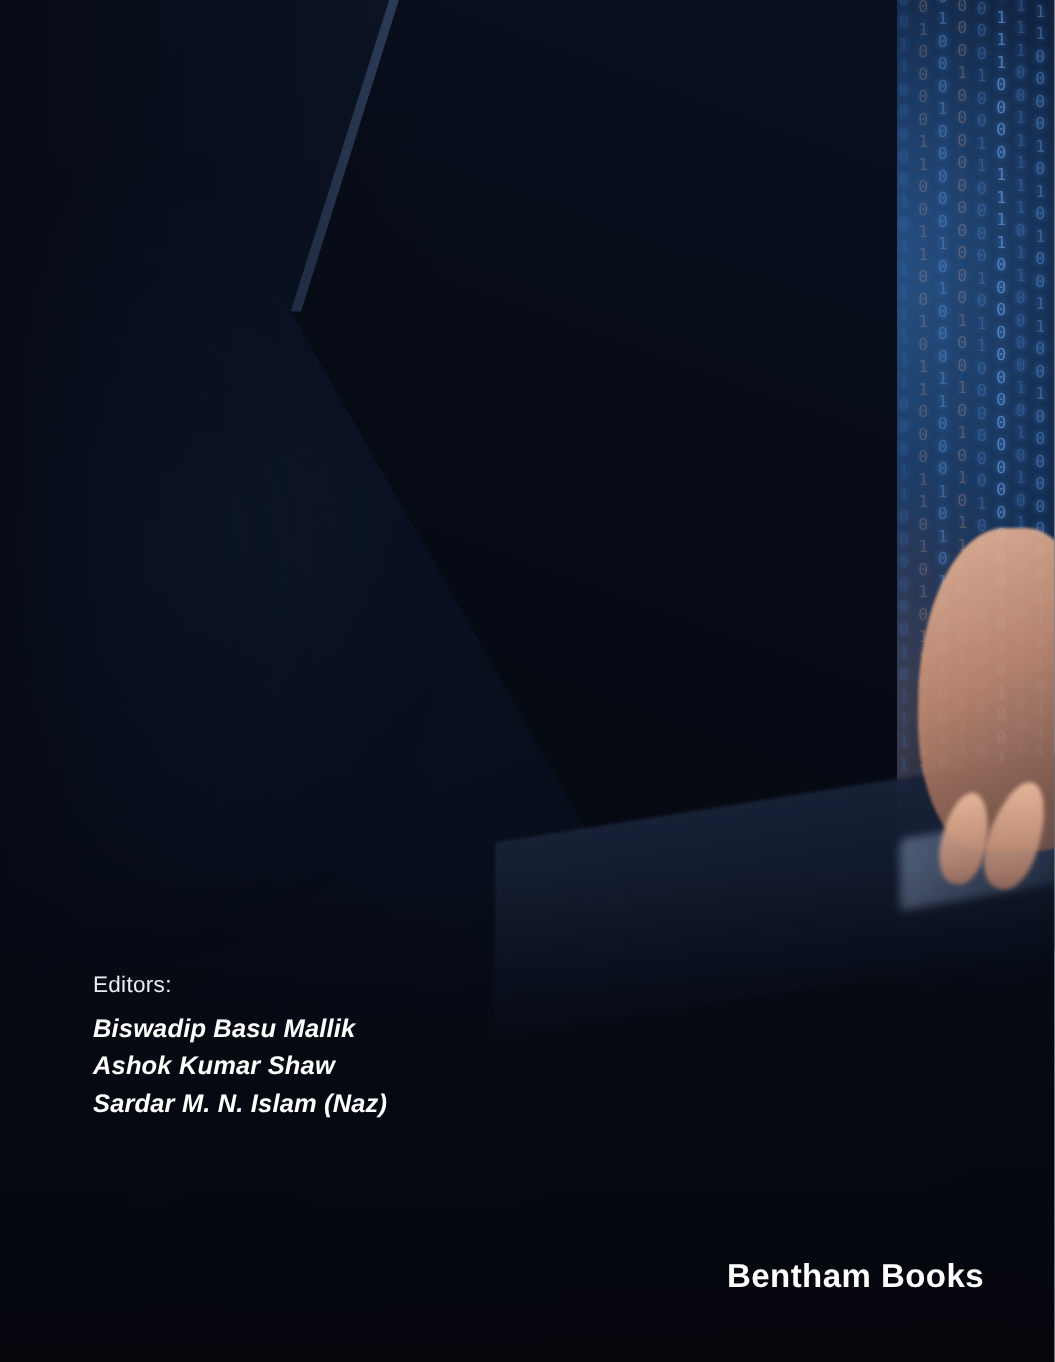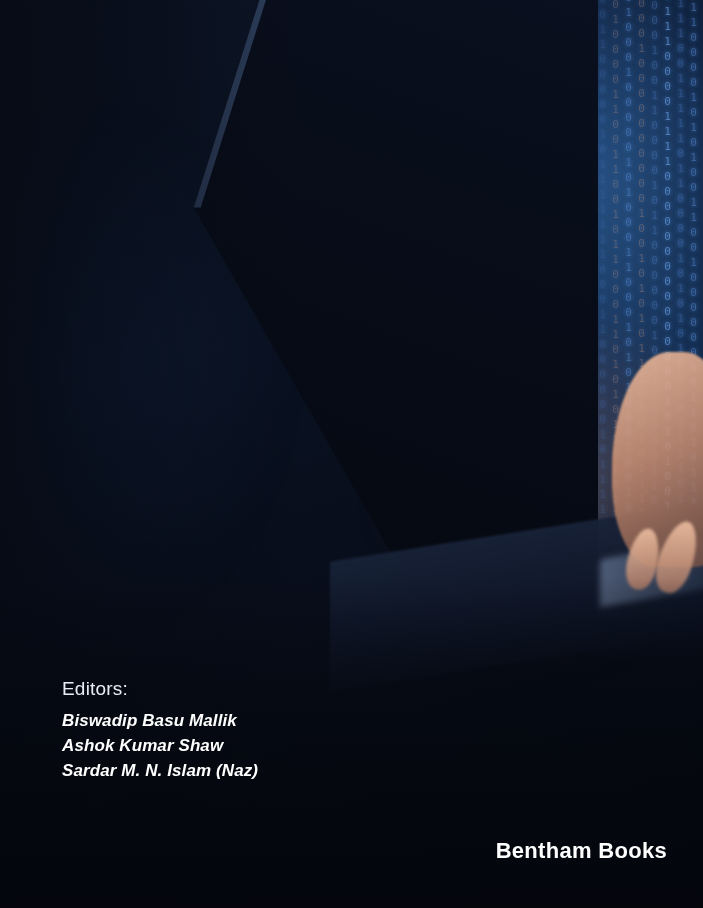--- a/index.html
+++ b/index.html
@@ -176,39 +176,38 @@
     white-space: nowrap;
   }
 
   .editors-block {
     position: absolute;
     left: 62px;
     top: 648px;
     width: 420px;
   }
   .editors-label {
-    font-size: 19px;
+    font-size: 15px;
     color: #e8edf5;
     font-weight: 400;
     letter-spacing: 0.2px;
     margin-bottom: 8px;
-    margin-top: 30px;
   }
   .editor-name {
     font-size: 17px;
     line-height: 25px;
     color: #ffffff;
     font-weight: bold;
     letter-spacing: 0.1px;
     font-style: italic;
   }
 
   .publisher {
     position: absolute;
-    right: 36px;
+    right: 47px;
     bottom: 44px;
     font-size: 22px;
     font-weight: bold;
     color: #ffffff;
     letter-spacing: 0.3px;
   }
 </style>
 </head>
 <body>
 

